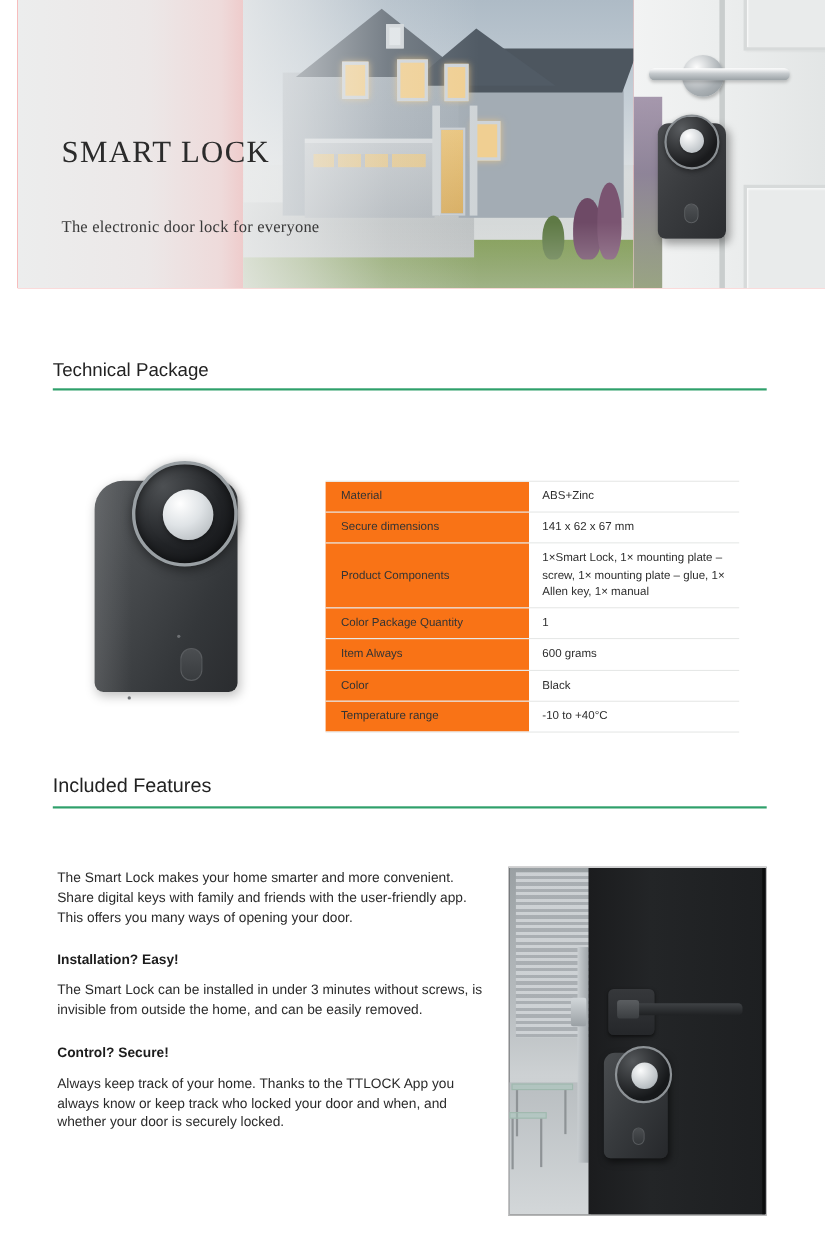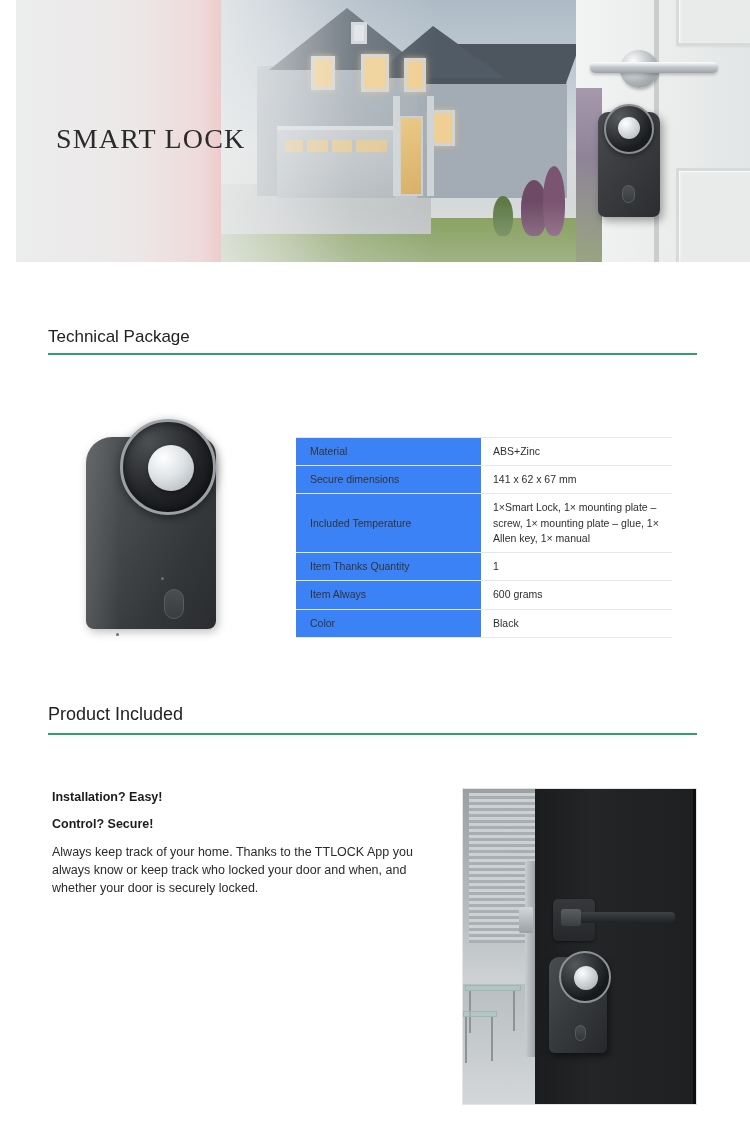--- a/index.html
+++ b/index.html
@@ -289,21 +289,21 @@
     color: #2e2e2e;
   }
   table.spec td {
     border-bottom: 1px solid #e6e8e7;
     padding: 6px 8px;
     vertical-align: middle;
     line-height: 1.45;
   }
   table.spec td.k {
     width: 185px;
-    background: #3b82f6;
+    background: #f97316;
     color: #343434;
     padding-left: 14px;
   }
   table.spec td.v {
     background: #ffffff;
     padding-left: 12px;
   }
   table.spec tr:first-child td { border-top: 1px solid #e6e8e7; }
 
   
@@ -460,20 +460,21 @@
       <div class="panel p2"></div>
       <div class="handle-rose"></div>
       <div class="handle-lever"></div>
       <div class="lock-dev">
         <div class="knob"></div>
         <div class="btn"></div>
       </div>
     </div>
 
     <div class="hero-title">SMART LOCK</div>
+    <div class="hero-sub">The electronic door lock for everyone</div>
   </div>
 
   <div class="section-head" id="tech-head">Technical Package</div>
   <div class="section-rule" id="tech-rule"></div>
 
   <div class="tech-product">
     <div class="tp-body">
       <div class="tp-dot"></div>
       <div class="tp-btn"></div>
       <div class="tp-dot2"></div>
@@ -485,44 +486,50 @@
     <tbody>
       <tr>
         <td class="k">Material</td>
         <td class="v">ABS+Zinc</td>
       </tr>
       <tr>
         <td class="k">Secure dimensions</td>
         <td class="v">141 x 62 x 67 mm</td>
       </tr>
       <tr>
-        <td class="k">Included Temperature</td>
+        <td class="k">Product Components</td>
         <td class="v">1×Smart Lock, 1× mounting plate – screw, 1× mounting plate – glue, 1× Allen key, 1× manual</td>
       </tr>
       <tr>
-        <td class="k">Item Thanks Quantity</td>
+        <td class="k">Color Package Quantity</td>
         <td class="v">1</td>
       </tr>
       <tr>
         <td class="k">Item Always</td>
         <td class="v">600 grams</td>
       </tr>
       <tr>
         <td class="k">Color</td>
         <td class="v">Black</td>
       </tr>
+      <tr>
+        <td class="k">Temperature range</td>
+        <td class="v">-10 to +40°C</td>
+      </tr>
     </tbody>
   </table>
 
-  <div class="section-head" id="feat-head">Product Included</div>
+  <div class="section-head" id="feat-head">Included Features</div>
   <div class="section-rule" id="feat-rule"></div>
 
   <div class="feat-text">
+    <div class="feat-body">The Smart Lock makes your home smarter and more convenient. Share digital keys with family and friends with the user-friendly app. This offers you many ways of opening your door.</div>
 
     <div class="feat-title">Installation? Easy!</div>
+    <div class="feat-body">The Smart Lock can be installed in under 3 minutes without screws, is invisible from outside the home, and can be easily removed.</div>
 
     <div class="feat-title">Control? Secure!</div>
     <div class="feat-body last">Always keep track of your home. Thanks to the TTLOCK App you always know or keep track who locked your door and when, and whether your door is securely locked.</div>
   </div>
 
   <div class="door-photo">
     <div class="dp-interior">
       <div class="dp-blinds"></div>
       <div class="dp-floor"></div>
       <div class="dp-table dp-t1"></div>

